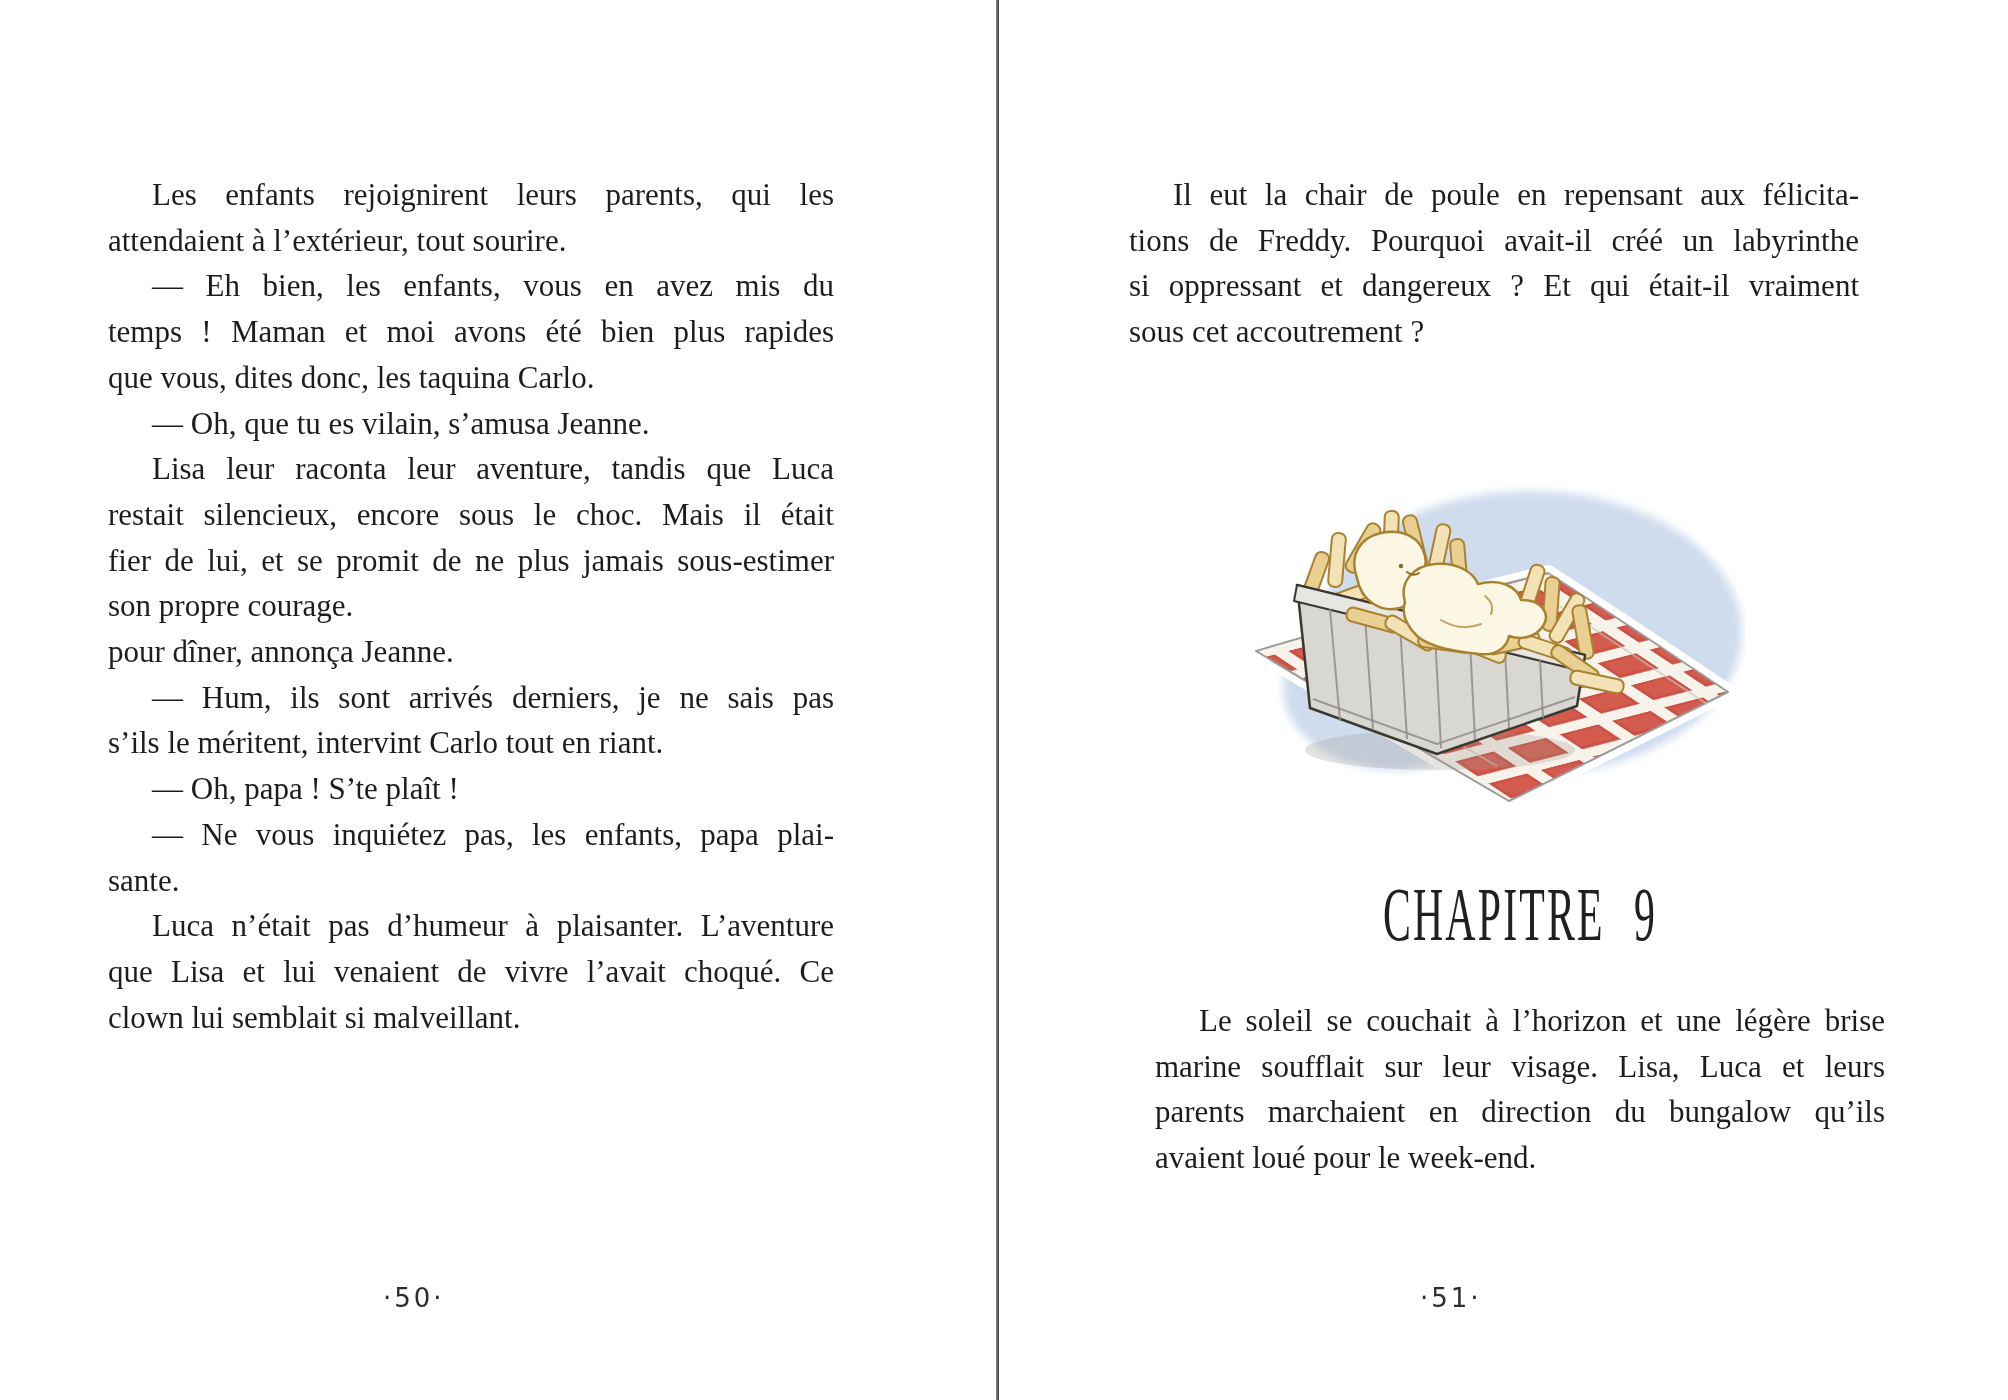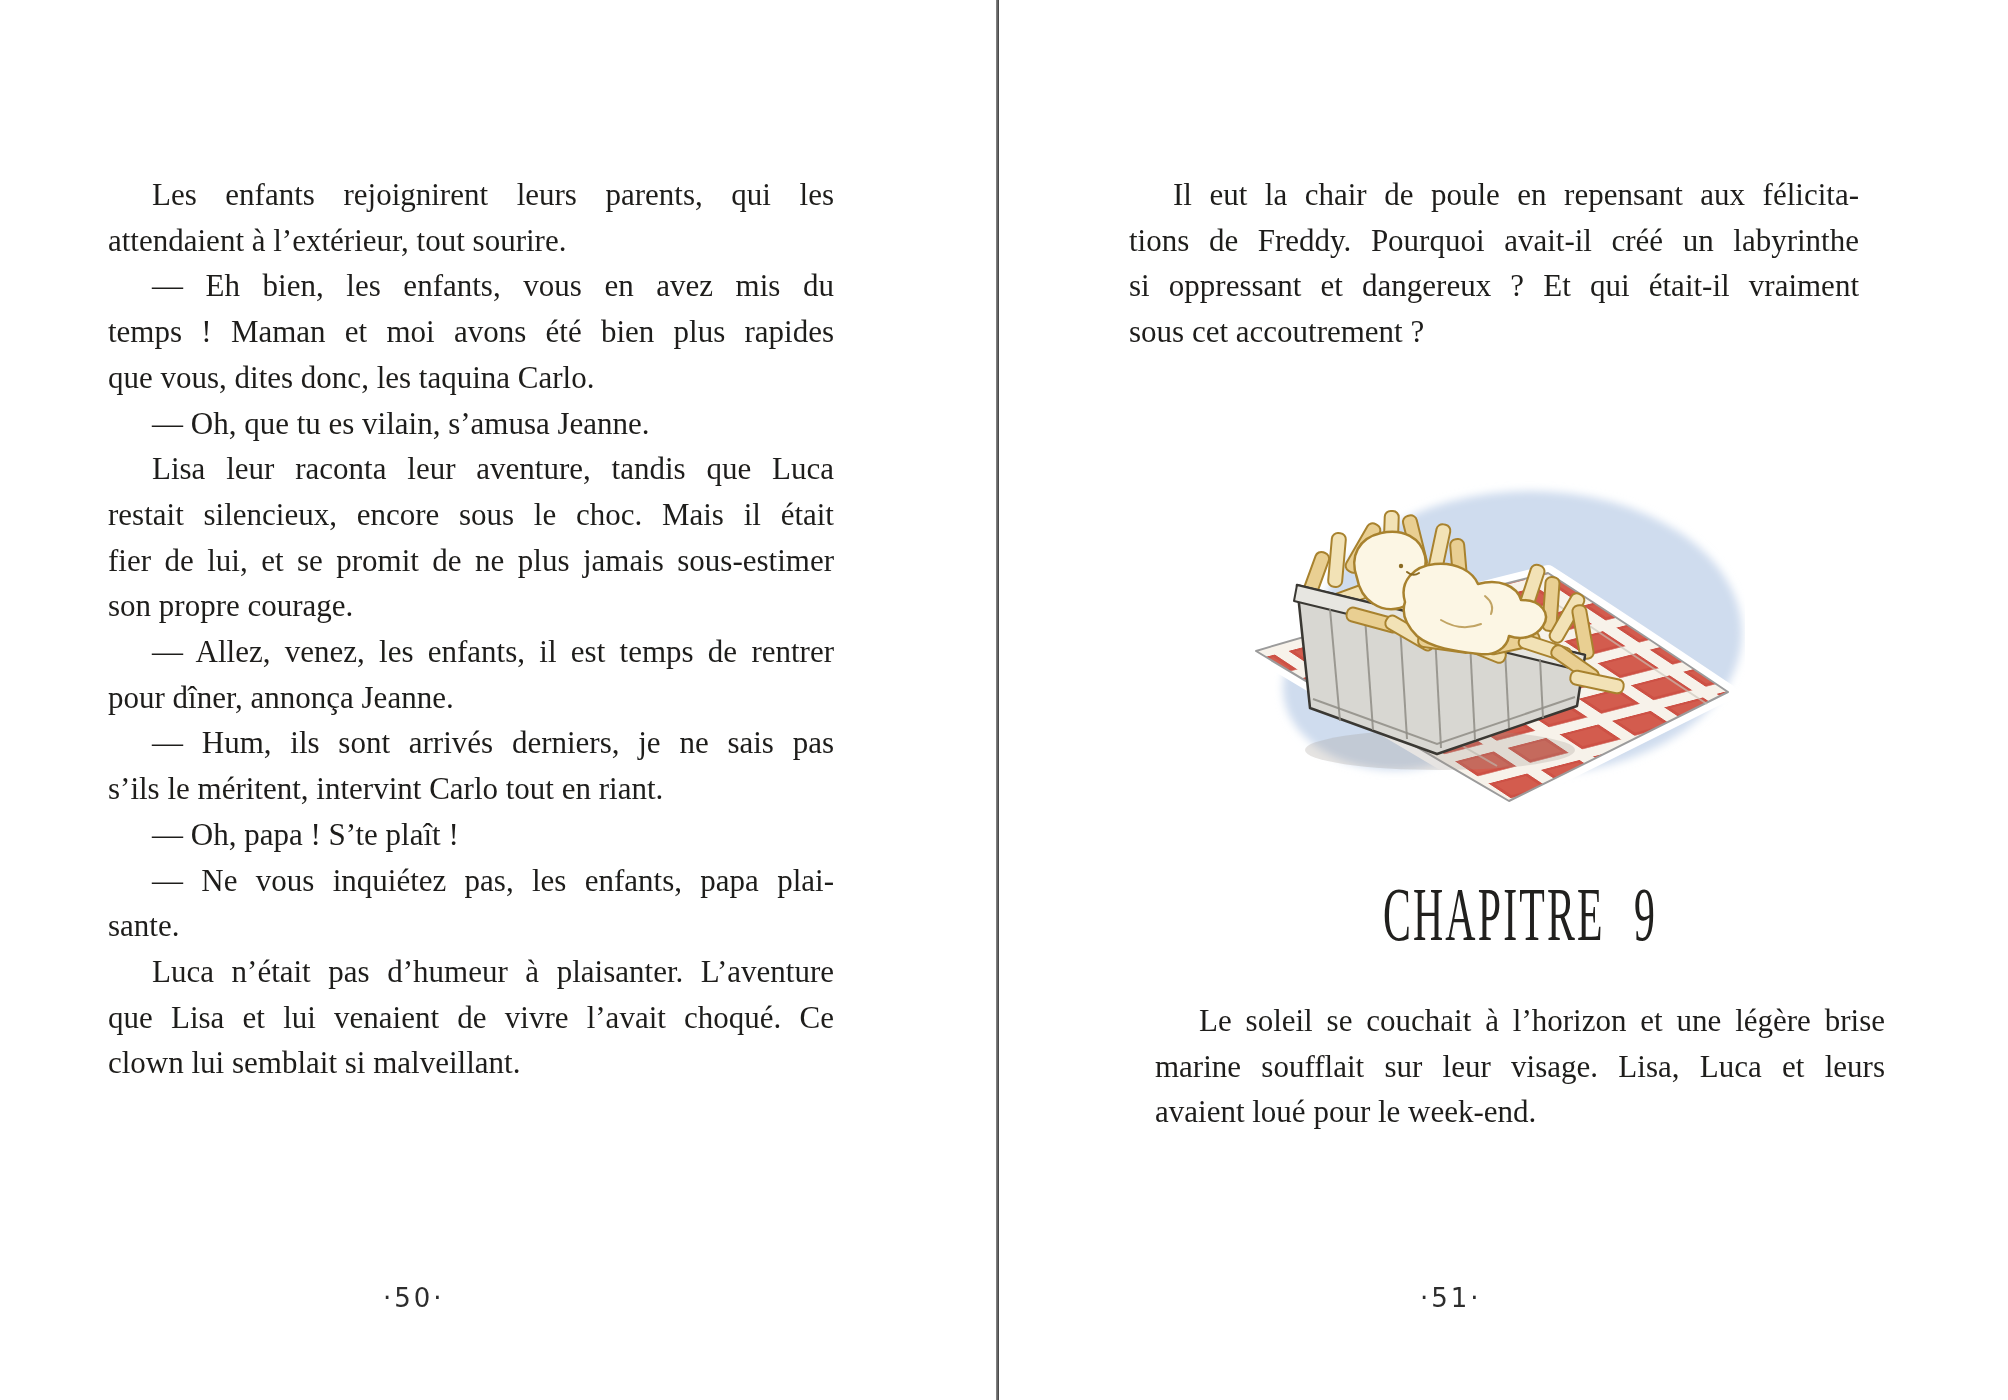--- a/index.html
+++ b/index.html
@@ -62,21 +62,20 @@
     <div class="para">
       <div class="line last first-indent">— Oh, que tu es vilain, s’amusa Jeanne.</div>
     </div>
     <div class="para">
       <div class="line first-indent">Lisa leur raconta leur aventure, tandis que Luca</div>
       <div class="line">restait silencieux, encore sous le choc. Mais il était</div>
       <div class="line">fier de lui, et se promit de ne plus jamais sous-estimer</div>
       <div class="line last">son propre courage.</div>
     </div>
     <div class="para">
-      <div class="line first-indent">— Allez, venez, les enfants, il est temps de rentrer</div>
       <div class="line last">pour dîner, annonça Jeanne.</div>
     </div>
     <div class="para">
       <div class="line first-indent">— Hum, ils sont arrivés derniers, je ne sais pas</div>
       <div class="line last">s’ils le méritent, intervint Carlo tout en riant.</div>
     </div>
     <div class="para">
       <div class="line last first-indent">— Oh, papa ! S’te plaît !</div>
     </div>
     <div class="para">
@@ -178,17 +177,18 @@
     <path d="M240,118 q10,8 6,18" stroke="var(--outline_brown)" stroke-width="2" fill="none" opacity="0.7" stroke-linecap="round"></path>
   </g>
 </svg>
 
 <div class="chapter-heading">CHAPITRE 9</div>
 
 <div id="right-col-bottom" class="textcol">
     <div class="para">
       <div class="line first-indent">Le soleil se couchait à l’horizon et une légère brise</div>
       <div class="line">marine soufflait sur leur visage. Lisa, Luca et leurs</div>
+      <div class="line">parents marchaient en direction du bungalow qu’ils</div>
       <div class="line last">avaient loué pour le week-end.</div>
     </div>
   </div>
 
 <div id="pn-right" class="pagenum">·51·</div>
 
 </body></html>

